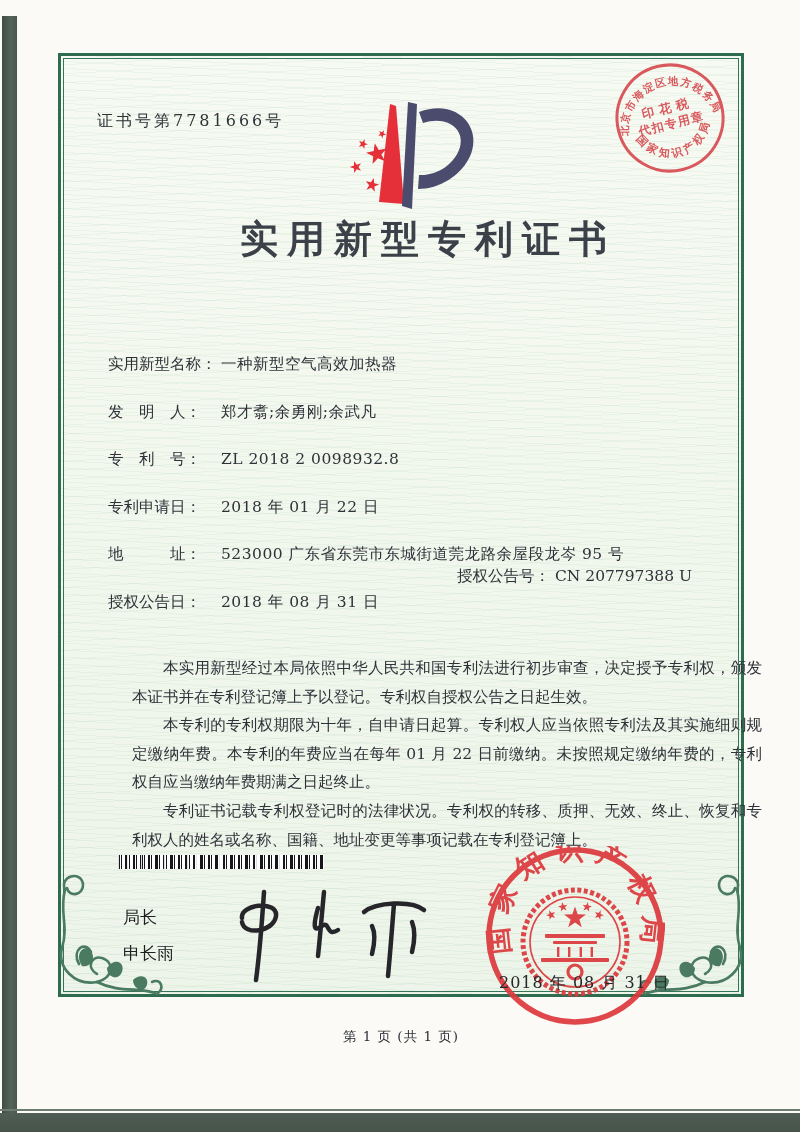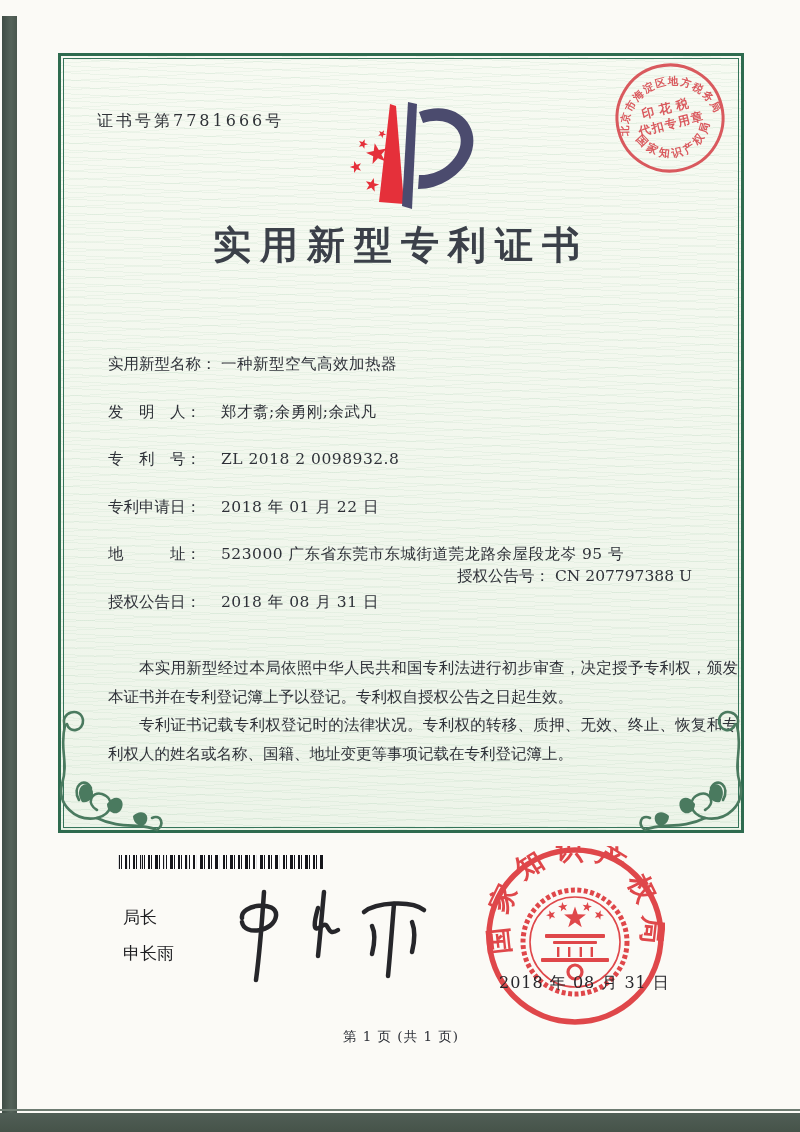--- a/index.html
+++ b/index.html
@@ -9,37 +9,37 @@
     font-family:"DejaVu Serif","Liberation Serif",serif;
   }
   .scan{position:absolute;inset:0;background:#fbfaf6;}
   
   .spine{position:absolute;left:2px;top:16px;width:15px;height:1102px;
     background:linear-gradient(90deg,#3f4c45,#55635a 60%,#49564e);}
   .edge-line{position:absolute;left:0;top:1109px;width:800px;height:2px;background:#6d7b71;}
   .bottom-edge{position:absolute;left:0;top:1113px;width:800px;height:19px;
     background:linear-gradient(#505e56,#465349);}
   
-  .frame{position:absolute;left:58px;top:53px;width:686px;height:780px;
+  .frame{position:absolute;left:58px;top:53px;width:686px;height:944px;
     border:3px solid #2e6b4f;box-sizing:border-box;
     background:
       repeating-linear-gradient(3deg, rgba(130,185,145,0.10) 0 1px, rgba(0,0,0,0) 1px 7px),
       repeating-linear-gradient(-3deg, rgba(130,185,145,0.09) 0 1px, rgba(0,0,0,0) 1px 9px),
       linear-gradient(#f7faf2,#edf4e9);}
   .frame::after{content:"";position:absolute;inset:2px;border:1px solid #35745a;pointer-events:none;}
   .cert-no{position:absolute;left:36px;top:55px;font-size:16px;letter-spacing:3px;color:#2f3237;}
   .logo{position:absolute;left:272px;top:36px;}
-  .title{position:absolute;left:0;top:164px;width:100%;text-align:center;
-    font-size:38px;font-weight:700;letter-spacing:9px;color:#3b4049;}
+  .title{position:absolute;left:0;top:158px;width:100%;text-align:center;
+    font-size:38px;font-weight:700;letter-spacing:9px;color:#3b4049;padding-left:27px;}
   .fields{position:absolute;left:47px;top:272px;width:600px;}
   .frow{height:47.6px;font-size:15.5px;color:#2e3138;position:relative;white-space:nowrap;}
   .flabel{display:inline-block;width:108px;white-space:nowrap;margin-top:26px;}
   .fvalue{letter-spacing:0.5px;text-align:right;}
   .grant-block{position:absolute;left:349px;top:0;white-space:nowrap;}
-  .paras{position:absolute;left:47px;top:598px;width:630px;}
+  .paras{position:absolute;left:71px;top:598px;width:630px;}
   .paras p{margin:0;text-indent:2em;text-align:justify;font-size:15.5px;line-height:28.6px;color:#2e3138;}
   .barcode{position:absolute;left:57px;top:799px;width:206px;height:14px;
     background:
       repeating-linear-gradient(90deg, rgba(255,255,255,0.85) 0 1px, rgba(0,0,0,0) 1px 9px, rgba(255,255,255,0.9) 9px 10px, rgba(0,0,0,0) 10px 23px),
       repeating-linear-gradient(90deg,#15151a 0 2px,#fdfdfd 2px 3px,#15151a 3px 4px,#fdfdfd 4px 7px,#15151a 7px 10px,#fdfdfd 10px 11px,#15151a 11px 12px,#fdfdfd 12px 15px);}
   .sign-title{position:absolute;left:62px;top:850px;font-size:17px;color:#1f1f22;
     font-family:"DejaVu Sans","Liberation Sans",sans-serif;}
   .sign-name{position:absolute;left:62px;top:886px;font-size:17px;color:#1f1f22;
     font-family:"DejaVu Sans","Liberation Sans",sans-serif;}
   .signature{position:absolute;left:165px;top:822px;}
@@ -111,20 +111,21 @@
         <span class="fvalue">2018 年 08 月 31 日</span>
         <span class="grant-block">
           <span>授权公告号：</span>
           <span>CN 207797388 U</span>
         </span>
       </div>
     </div>
 
     <div class="paras">
       <p>本实用新型经过本局依照中华人民共和国专利法进行初步审查，决定授予专利权，颁发本证书并在专利登记簿上予以登记。专利权自授权公告之日起生效。</p>
+      <p>本专利的专利权期限为十年，自申请日起算。专利权人应当依照专利法及其实施细则规定缴纳年费。本专利的年费应当在每年 01 月 22 日前缴纳。未按照规定缴纳年费的，专利权自应当缴纳年费期满之日起终止。</p>
       <p>专利证书记载专利权登记时的法律状况。专利权的转移、质押、无效、终止、恢复和专利权人的姓名或名称、国籍、地址变更等事项记载在专利登记簿上。</p>
     </div>
 
     <div class="barcode"></div>
 
     <div class="sign-title">局长</div>
     <div class="sign-name">申长雨</div>
 
     <svg class="signature" width="215" height="110" viewBox="0 0 215 110">
       <g fill="none" stroke="#26262a" stroke-width="4.5" stroke-linecap="round" stroke-linejoin="round">

